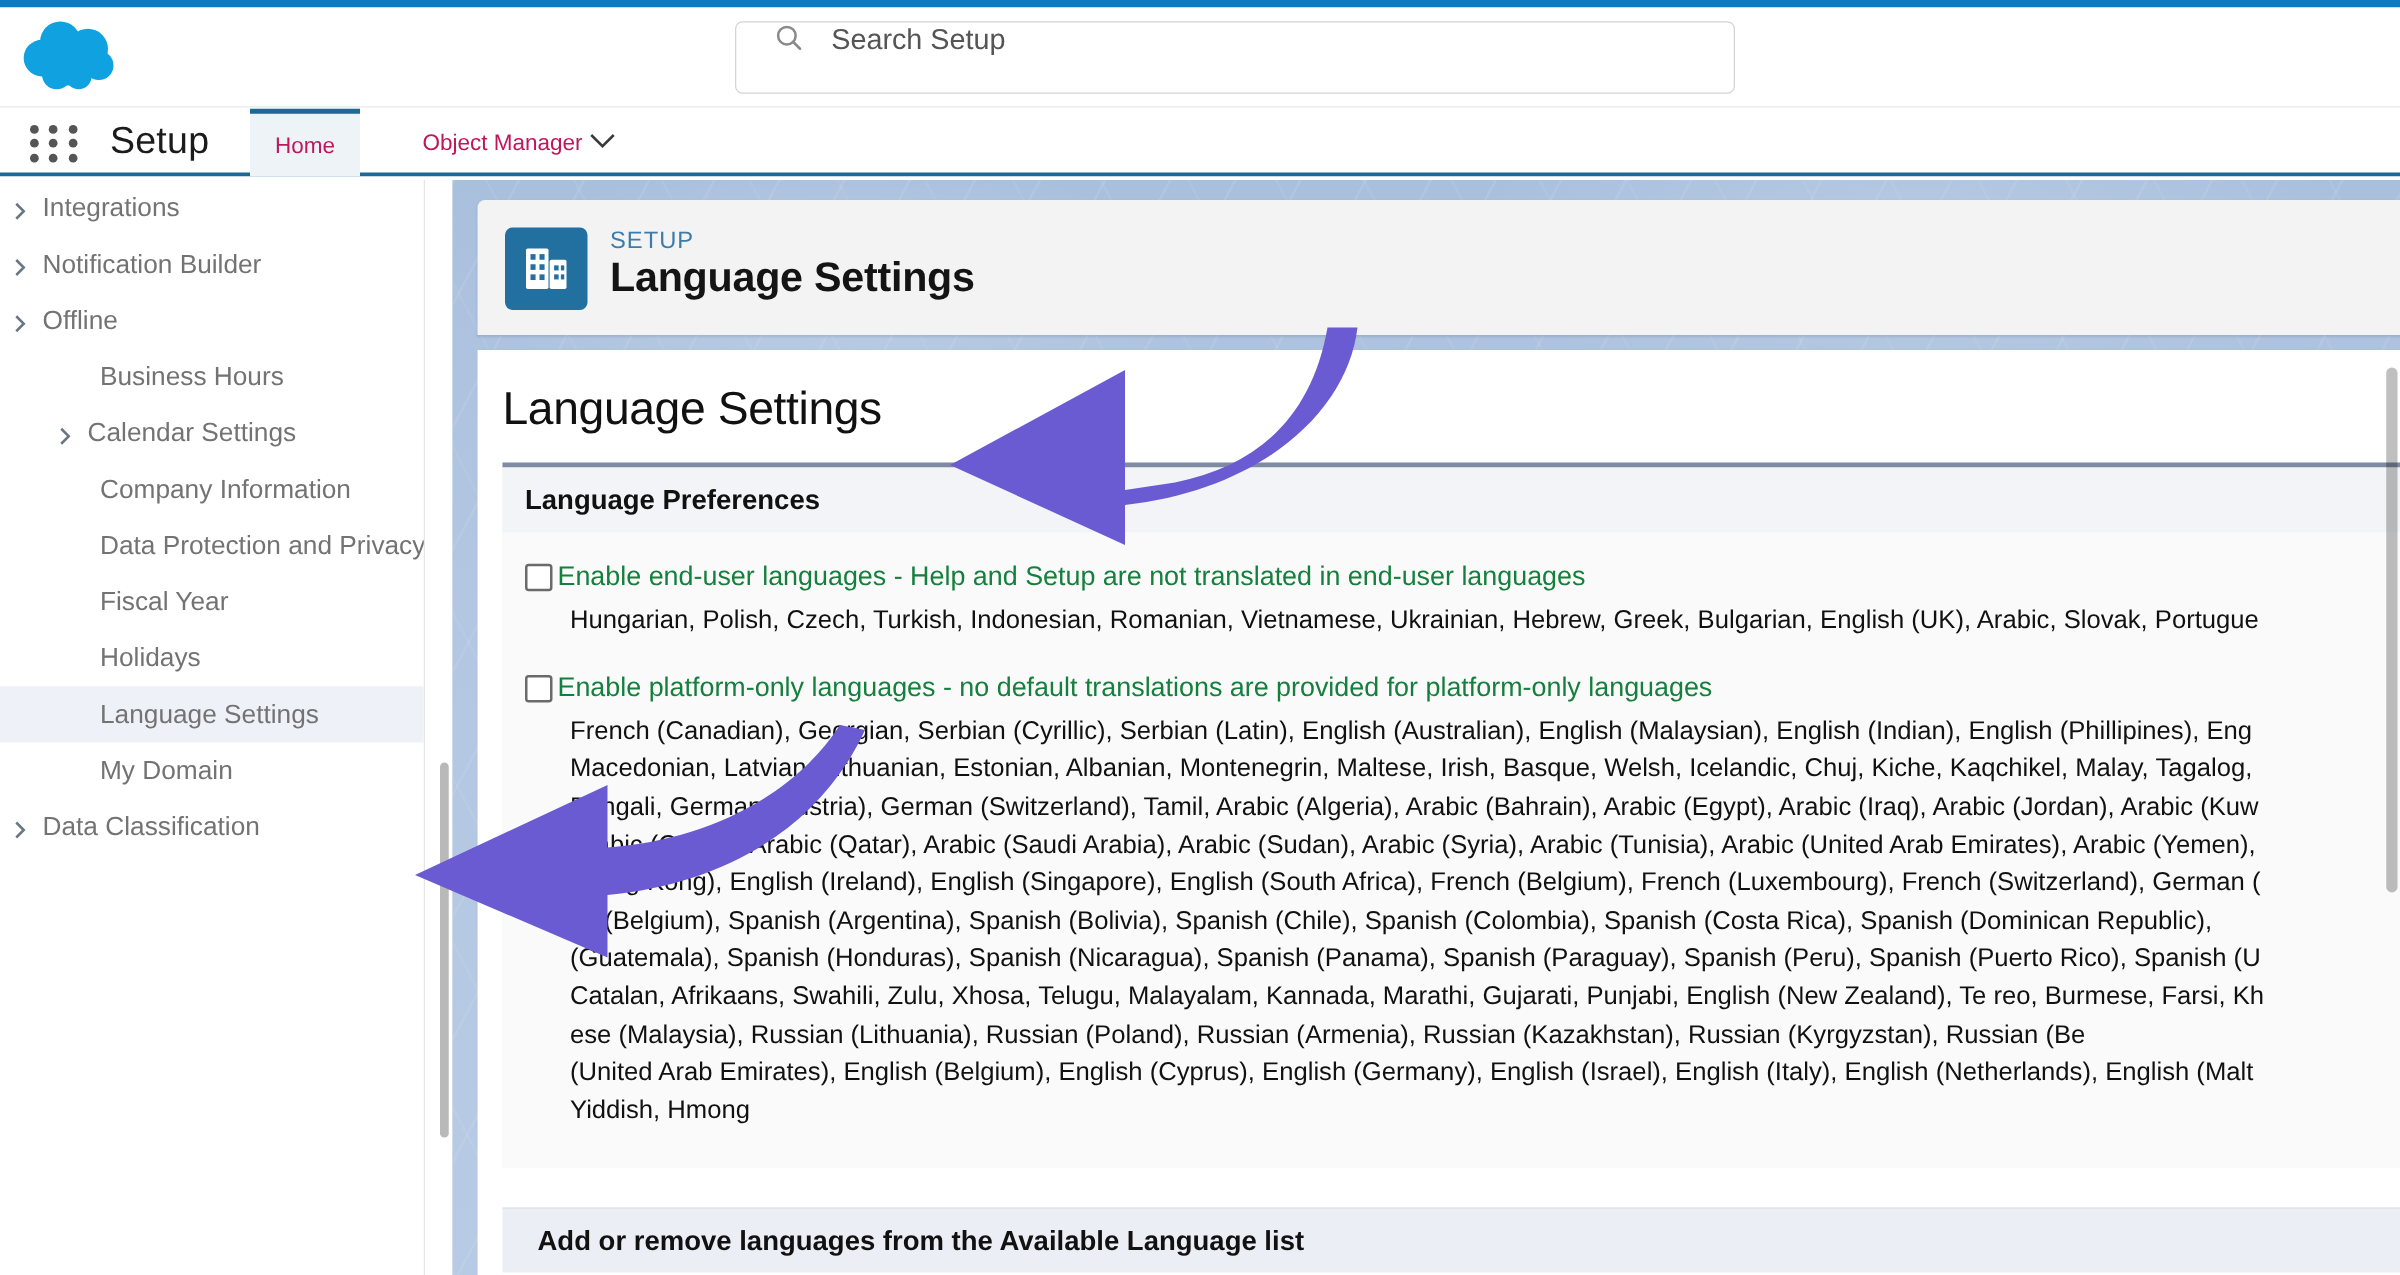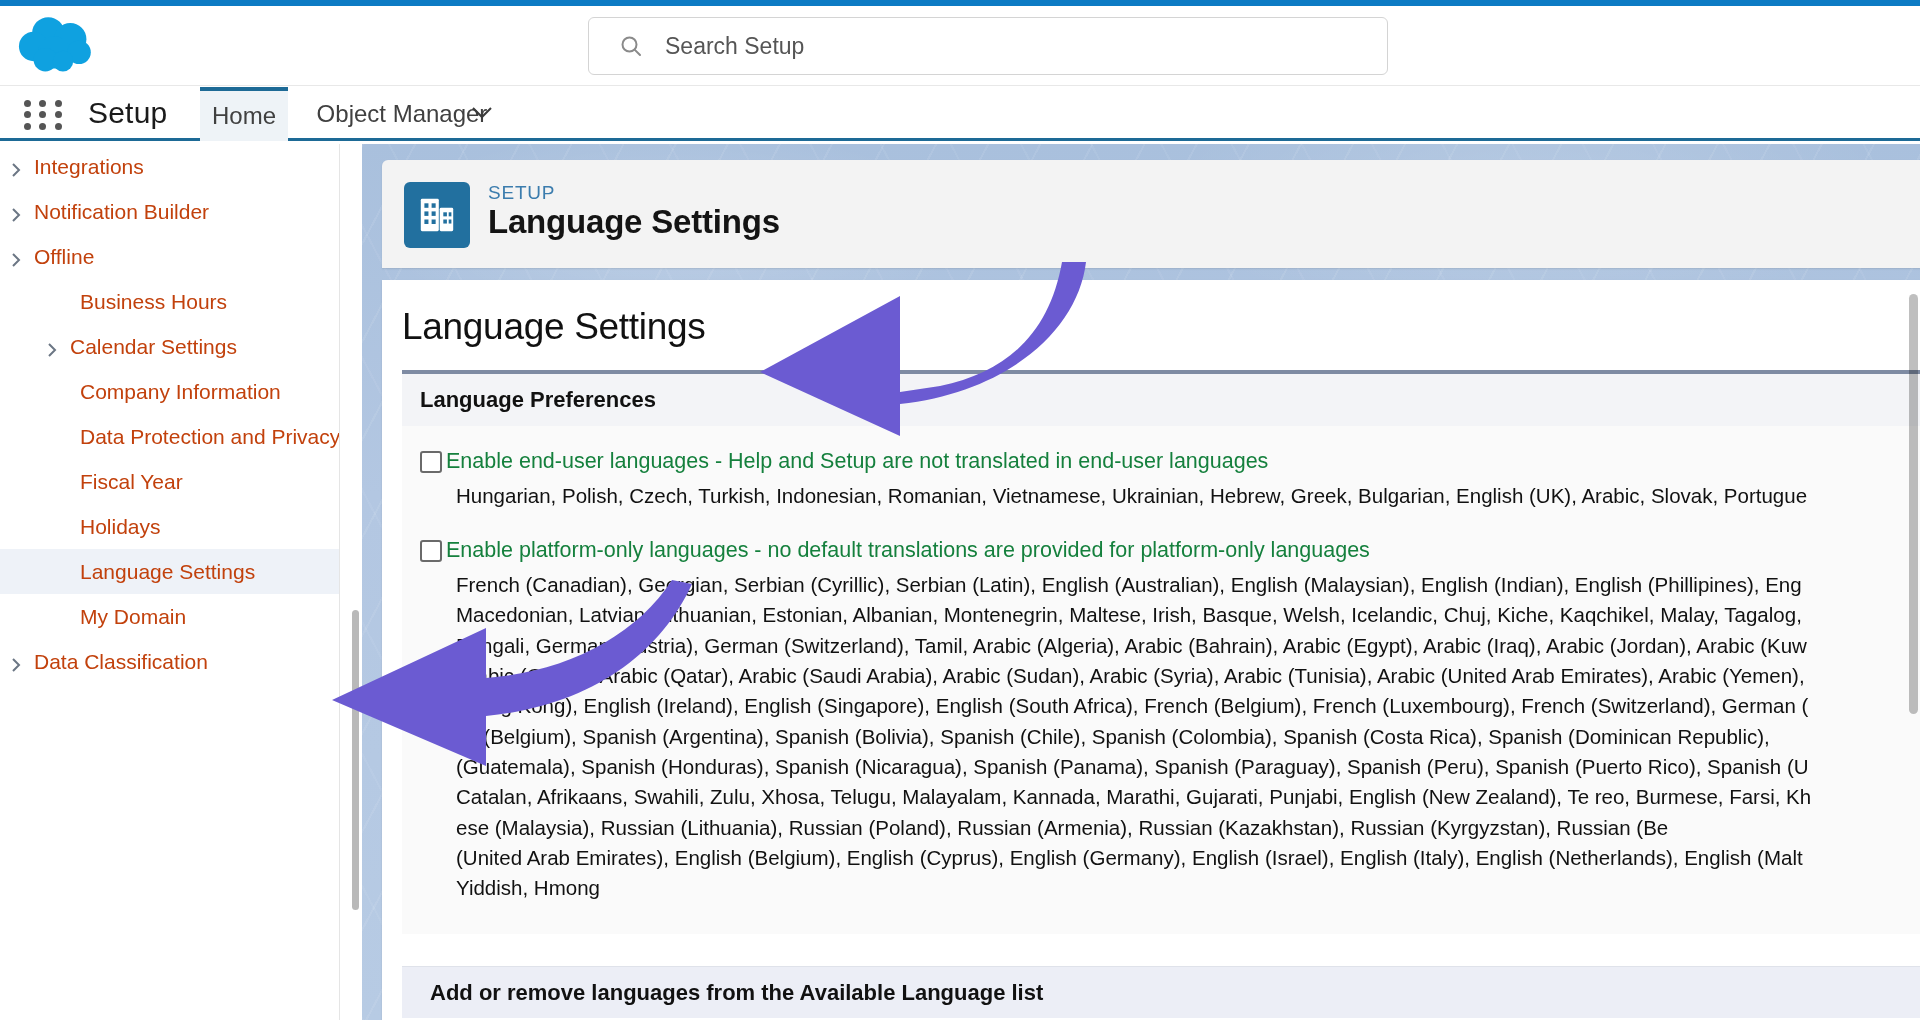--- a/index.html
+++ b/index.html
@@ -23,21 +23,21 @@
     position: absolute; top: 6px; left: 0; width: 1920px; height: 80px;
     background: #ffffff;
     border-bottom: 1px solid #e8e8e8;
   }
   .sf-logo {
     position: absolute; left: 16px; top: 8px; width: 88px; height: 62px;
   }
   .search-wrap {
     position: absolute; left: 588px; top: 11px; width: 800px; height: 58px;
     border: 1px solid #d4d4d4; border-radius: 6px; background: #fff;
-    display: flex; align-items: center;
+    display: flex; align-items: flex-start;
   }
   .search-icon { margin-left: 30px; width: 24px; height: 24px; flex: none; }
   .search-input {
     border: 0; outline: 0; background: transparent; margin-left: 22px;
     font-family: "Liberation Sans", sans-serif;
     font-size: 23px; color: #3a3a3a; width: 680px;
   }
   .search-input::placeholder { color: #555; opacity: 1; }
 
   
@@ -52,39 +52,39 @@
     display: grid; grid-template-columns: repeat(3, 1fr); grid-template-rows: repeat(3, 1fr);
     gap: 4px; align-content: center; justify-items: center; align-items: center;
   }
   .waffle i { display: block; width: 7px; height: 7px; border-radius: 50%; background: #555; }
   .setup-title {
     position: absolute; left: 88px; top: 9px;
     font-size: 30px; color: #1b1b1b; font-weight: 400; letter-spacing: .2px;
   }
   .tab {
     position: absolute; top: 0; height: 54px; display: flex; align-items: center;
-    justify-content: center; font-size: 24px; color: #404040;
+    justify-content: center; font-size: 18px; color: #be185d;
     padding: 0 22px; cursor: pointer;
   }
   .tab.active { background: #eef3f7; border-top: 4px solid #1d6a96; }
   .tab-home { left: 200px; width: 88px; }
   .tab-object { left: 288px; width: 228px; }
   .tab-caret { position: absolute; left: 470px; top: 17px; width: 24px; height: 18px; cursor: pointer; }
 
   
   .left-nav {
     position: absolute; top: 144px; left: 0; width: 340px; height: 876px;
     background: #ffffff; overflow: hidden;
     border-right: 1px solid #e5e5e5;
   }
   .nav-row {
     position: relative; display: flex; align-items: center;
     height: 45px; font-size: 21px; color: #16325c; cursor: pointer;
   }
-  .nav-row .lbl { color: #c2410c; white-space: nowrap; }
+  .nav-row .lbl { color: #737373; white-space: nowrap; }
   .nav-row.l1 .lbl { padding-left: 34px; }
   .nav-row.l2 .lbl { padding-left: 80px; }
   .nav-row.l2-arrow .lbl { padding-left: 70px; }
   .nav-row.selected { background: #eef2f8; }
   .chev {
     position: absolute; width: 16px; height: 16px; color: #6b7684;
   }
   .chev.p1 { left: 8px; }
   .chev.p2 { left: 44px; }
   .nav-section {

